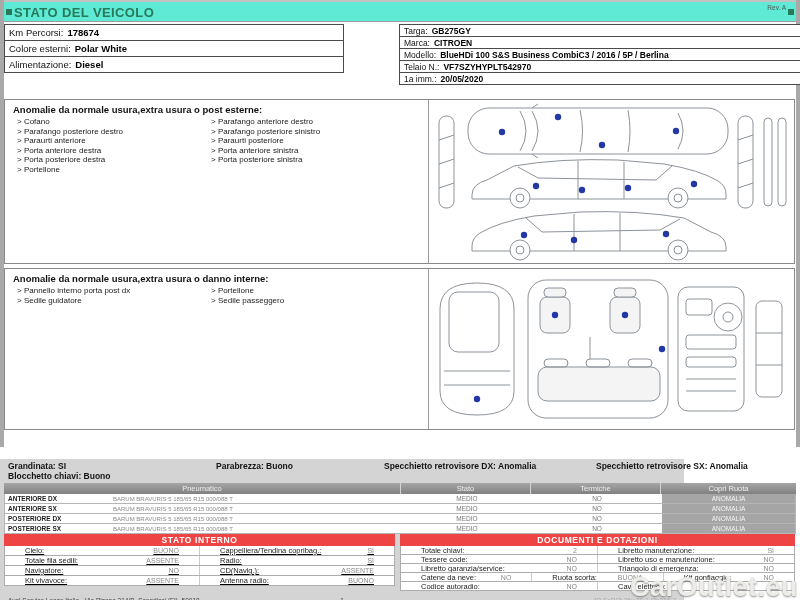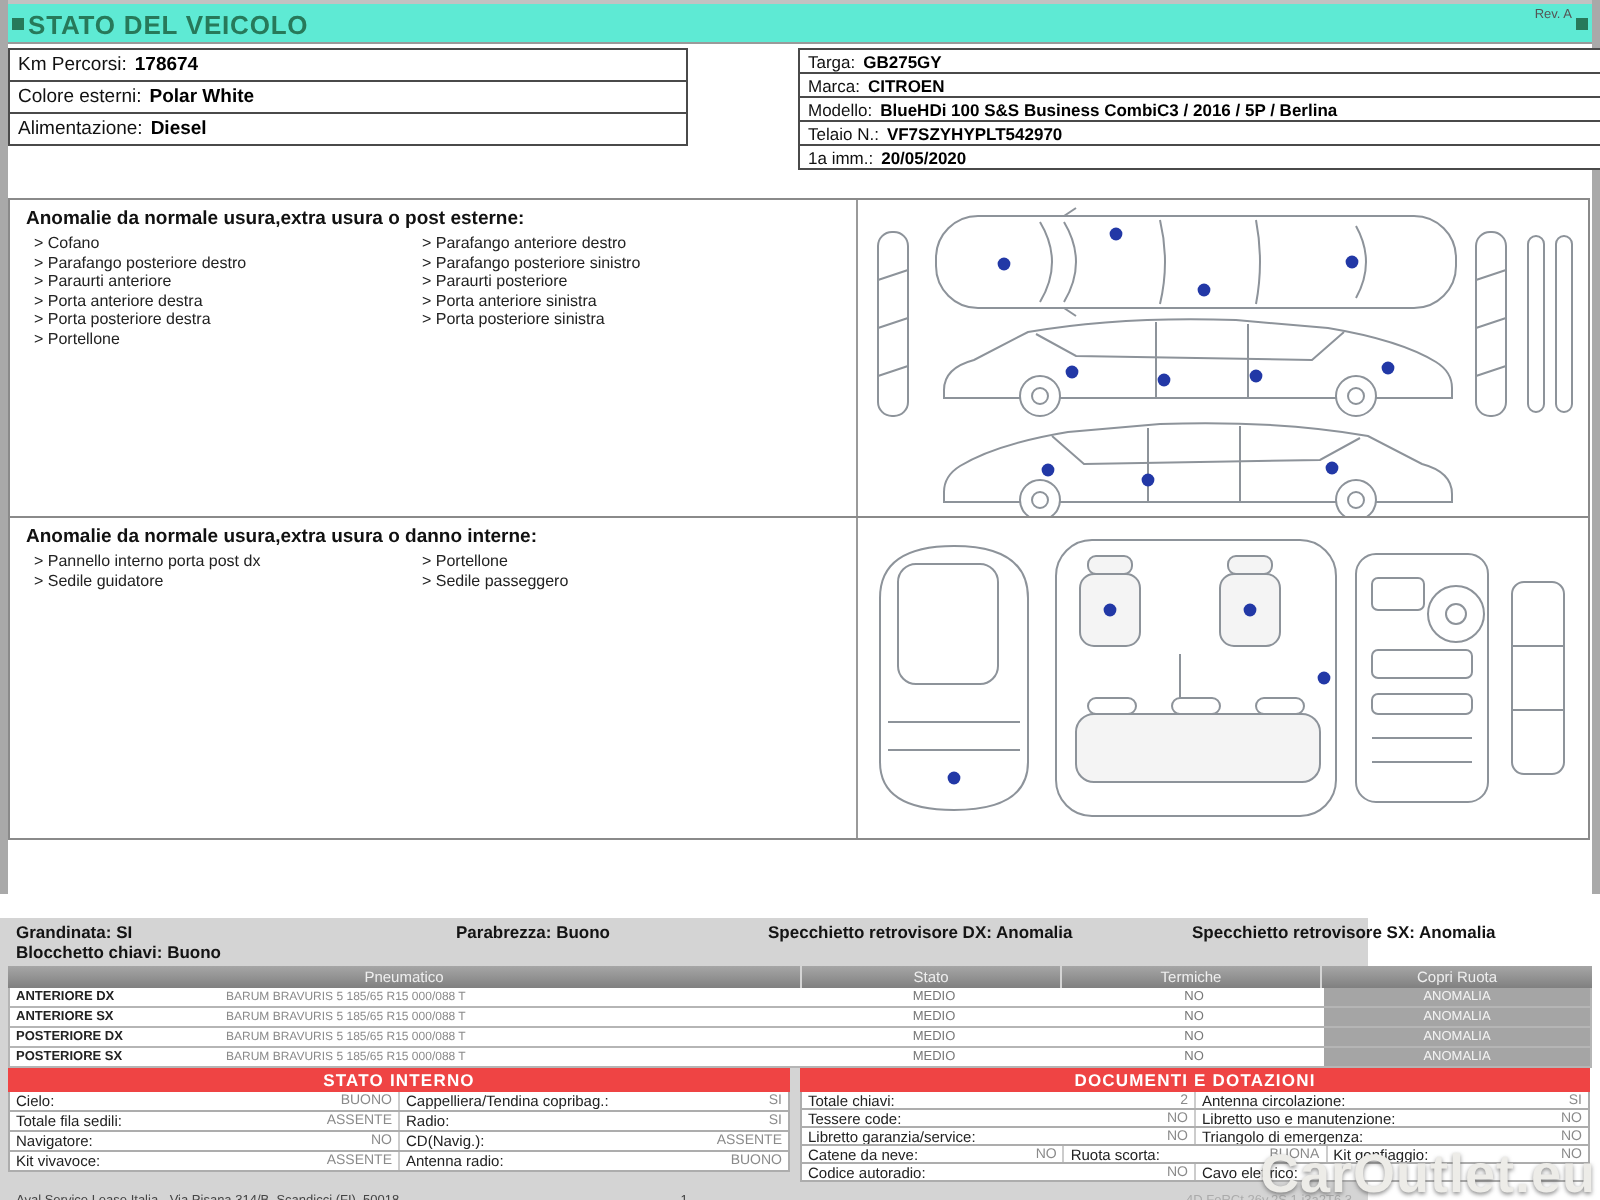--- a/index.html
+++ b/index.html
@@ -20,52 +20,52 @@
   .info-table.left { left:4px; top:25px; width:340px; }
   .info-table.right { left:399px; top:25px; width:444px; }
   .irow { display:flex; align-items:center; gap:4px; border:1px solid #4a4a4a; margin-top:-1px; background:#fff; padding:0 4px; }
   .info-table.left .irow { height:17px; font-size:9.5px; }
   .info-table.right .irow { height:13px; font-size:8.5px; }
   .ilbl { color:#111; white-space:nowrap; }
   .ival { font-weight:bold; color:#000; white-space:nowrap; }
 
   .section { position:absolute; left:4px; width:791px; border:1px solid #8a8a8a; background:#fff; }
   .section.ext { top:99px; height:165px; }
-  .section.int { top:258px; height:162px; }
+  .section.int { top:268px; height:162px; }
   .sec-heading { position:absolute; left:8px; top:4px; font-size:9.5px; font-weight:bold; color:#111; }
   .col { position:absolute; top:17px; font-size:8px; line-height:9.5px; color:#222; white-space:nowrap; }
   .col.c1 { left:12px; } .col.c2 { left:206px; }
   .diag { position:absolute; right:0; top:0; bottom:0; width:366px; border-left:1px solid #9a9a9a; }
   .diag svg { display:block; margin:2px auto 0 auto; }
 
   .bottom-area { position:absolute; left:0; top:447px; width:684px; height:153px; background:#d4d4d4;margin-top:12px; }
   .summary { position:absolute; left:0; top:0; width:800px; height:22px; font-size:8.5px; font-weight:bold; color:#141414; }
   .sitem { position:absolute; top:2px; white-space:nowrap; }
-  .sitem.p0 { left:8px; } .sitem.p1 { left:228px; } .sitem.p2 { left:384px; } .sitem.p3 { left:596px; }
+  .sitem.p0 { left:8px; } .sitem.p1 { left:216px; } .sitem.p2 { left:384px; } .sitem.p3 { left:596px; }
   .sline2 { position:absolute; top:12px; left:8px; white-space:nowrap; }
 
   .tires { position:absolute; left:4px; top:24px; width:792px; }
   .thead { display:flex; height:11px; }
   .th { background:linear-gradient(#a6a6a6,#808080); color:#efefef; font-size:7.5px; display:flex; align-items:center; justify-content:center; border-right:1px solid #d4d4d4; }
   .th.w-pneu { width:397px; } .th.w-stato { width:130px; } .th.w-term { width:130px; } .th.w-copri { width:135px; border-right:none; }
   .trow { display:flex; height:10px; background:#fff; border:1px solid #b5b5b5; border-top:none; }
   .tc { display:flex; align-items:center; overflow:hidden; white-space:nowrap; }
   .tc.pos { width:108px; font-size:6.5px; font-weight:bold; color:#222; padding-left:3px; }
   .tc.desc { width:289px; font-size:6px; color:#8a8a8a; }
   .tc.stato { width:130px; justify-content:center; font-size:6.5px; color:#777; }
   .tc.term { width:130px; justify-content:center; font-size:6.5px; color:#777; }
   .tc.copri { flex:1; justify-content:center; font-size:6.5px; background:#a5a5a5; color:#f4f4f4; }
 
   .btable { position:absolute; background:transparent; }
   .btable.si { left:4px; top:75px; width:391px; }
   .btable.doc { left:400px; top:75px; width:395px; }
   .bhead { height:12px; background:#ef4444; color:#fff; font-weight:bold; font-size:8.5px; letter-spacing:.6px; display:flex; align-items:center; justify-content:center; }
   .brow { display:flex; background:#fff; border:1px solid #adadad; border-top:none; }
   .btable.si .brow { height:10px; } .btable.doc .brow { height:9px; }
-  .pair { flex:1; display:flex; justify-content:space-between; align-items:center; padding:0 3px; border-left:1px solid #ccc; overflow:hidden; white-space:nowrap; }
+  .pair { flex:1; display:flex; justify-content:space-between; align-items:center; padding:0 20px; border-left:1px solid #ccc; overflow:hidden; white-space:nowrap;text-decoration:underline; }
   .pair:first-child { border-left:none; }
   .pl { font-size:7.5px; color:#222; } .pv { font-size:7px; color:#8a8a8a; padding-left:4px; }
 
   .footer { position:absolute; left:4px; right:4px; bottom:5px; height:10px; font-size:6.5px; color:#444; }
   .f-left { position:absolute; left:4px; top:0; }
   .f-page { position:absolute; left:50%; transform:translateX(-50%); top:0; }
   .f-right { position:absolute; right:4px; top:0; color:#ababab; }
 
   .watermark { position:absolute; right:2px; bottom:-3px; font-size:27px; font-weight:bold; color:#edecE8; text-shadow:0 1px 2px rgba(80,80,80,.65); z-index:20; letter-spacing:.5px; }
 </style>
@@ -336,21 +336,21 @@
     </div>
 
     <div class="btable doc">
       <div class="bhead">DOCUMENTI E DOTAZIONI</div>
       <div class="brow">
         <div class="pair">
             <span class="pl">Totale chiavi:</span>
             <span class="pv">2</span>
           </div>
         <div class="pair">
-            <span class="pl">Antenna circolazione:</span>
+            <span class="pl">Libretto manutenzione:</span>
             <span class="pv">SI</span>
           </div>
       </div>
       <div class="brow">
         <div class="pair">
             <span class="pl">Tessere code:</span>
             <span class="pv">NO</span>
           </div>
         <div class="pair">
             <span class="pl">Libretto uso e manutenzione:</span>

